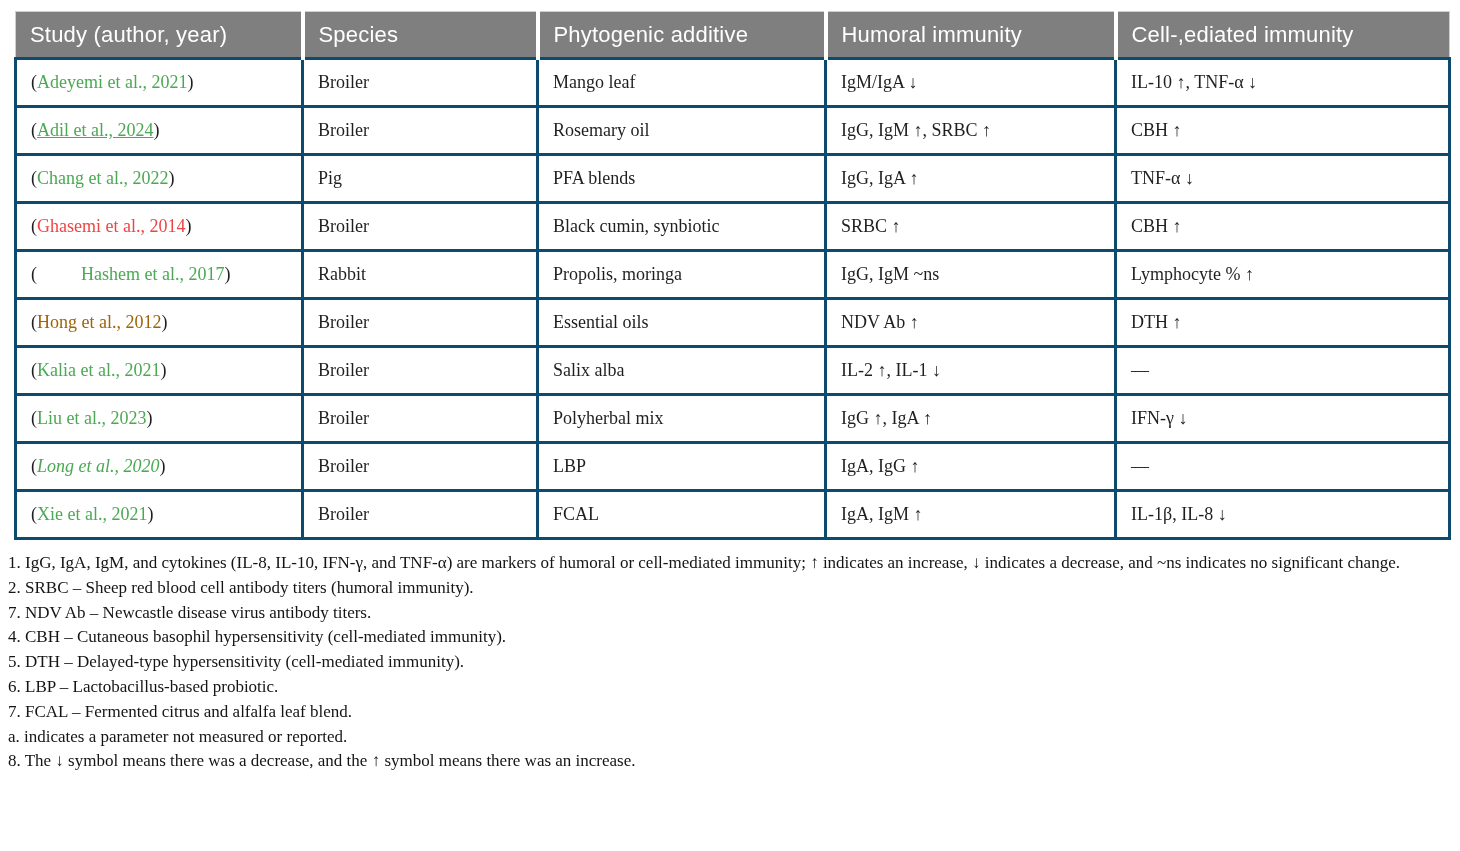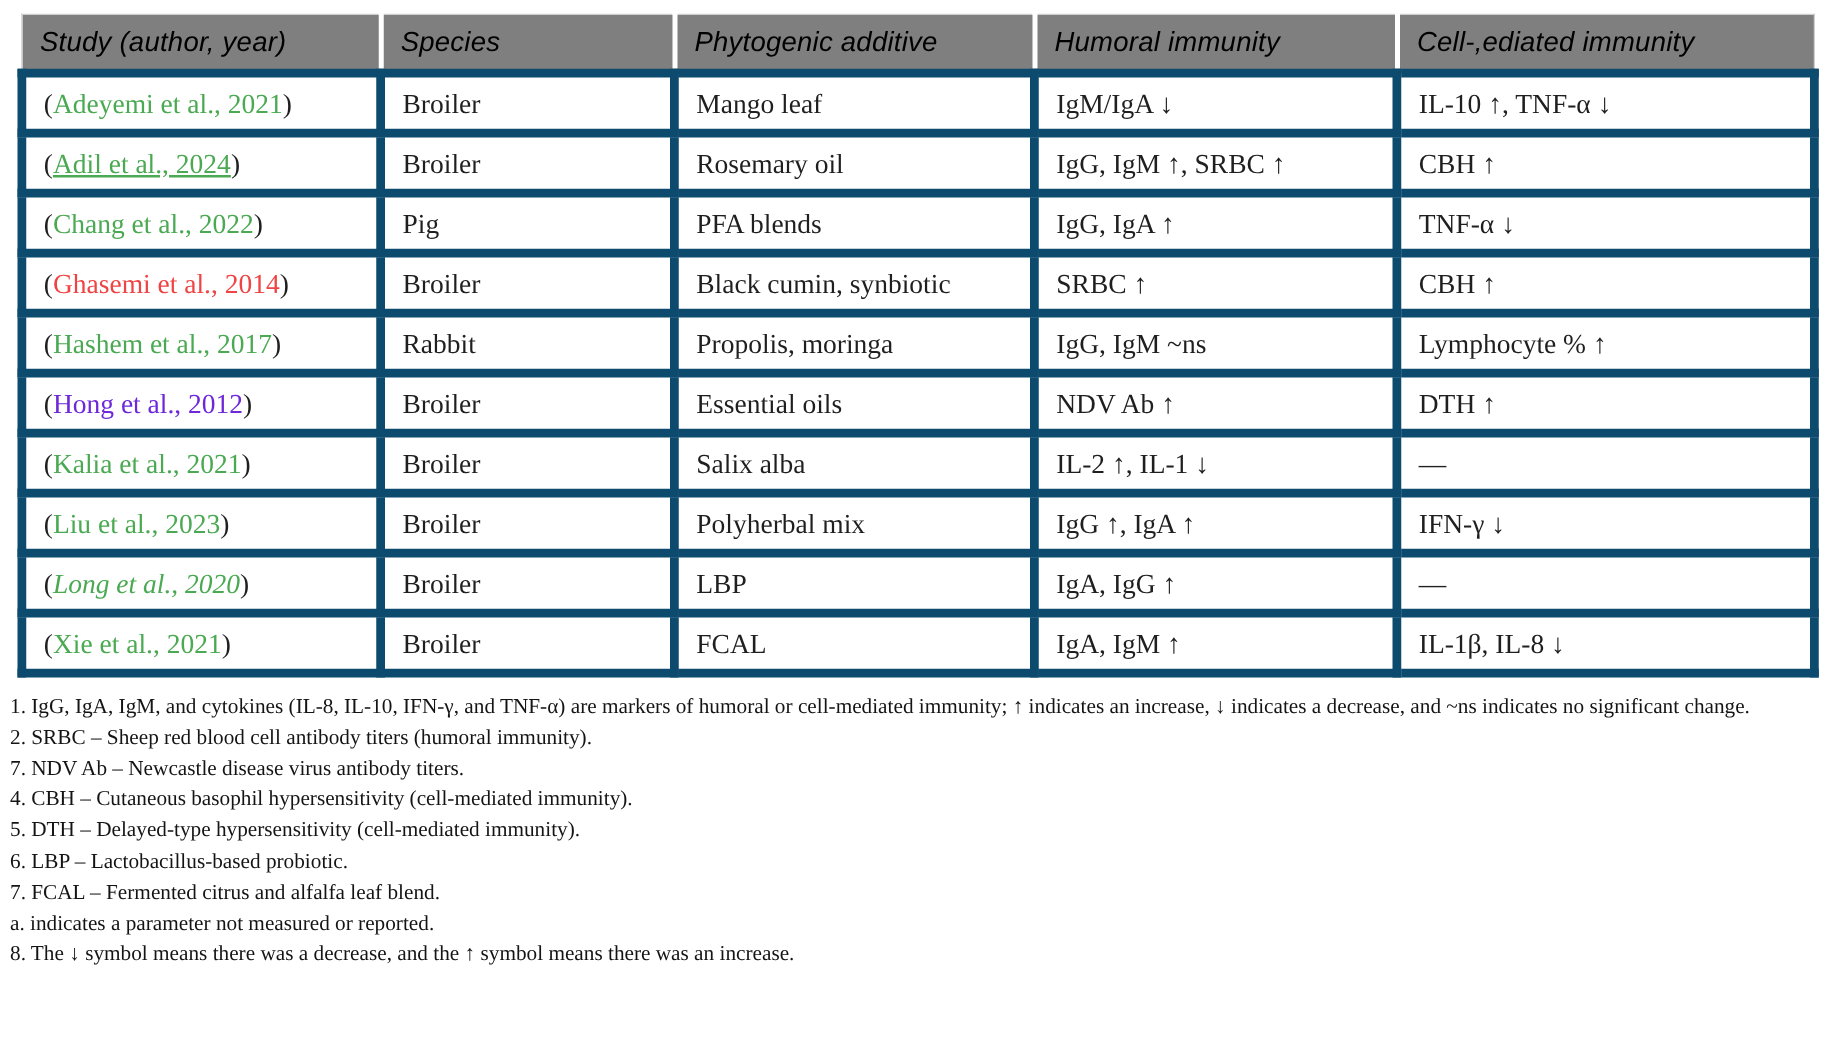--- a/index.html
+++ b/index.html
@@ -15,37 +15,36 @@
     margin: 11px 12px 0 14px;
   }
   table {
     border-collapse: collapse;
     width: 1434px;
     table-layout: fixed;
     border: 1px solid #cfcfcf;
   }
   thead th {
     background: #7f7f7f;
-    color: #000000;
+    color: #ffffff;
     font-family: "Liberation Sans", sans-serif;
     font-weight: 400;
     font-size: 22px;
     text-align: left;
     padding: 0 14px;
     height: 47px;
     box-sizing: border-box;
     letter-spacing: 0.2px;
-    font-style: italic;
   }
   thead th + th {
     border-left: 4px solid #ffffff;
   }
   tbody td {
-    border: 7px solid #0c4a6e;
-    font-size: 22px;
+    border: 3px solid #0c4a6e;
+    font-size: 18px;
     color: #1f1f1f;
     padding: 1px 14px;
     height: 48px;
     box-sizing: border-box;
     vertical-align: middle;
     background: #ffffff;
     overflow: hidden;
     white-space: nowrap;
   }
   .cite {
@@ -109,29 +108,29 @@
 
   <tr>
     <td><span>(</span><span class="cite" style="color: #ef4444;">Ghasemi et al., 2014</span><span>)</span></td>
     <td>Broiler</td>
     <td>Black cumin, synbiotic</td>
     <td>SRBC ↑</td>
     <td>CBH ↑</td>
   </tr>
 
   <tr>
-    <td><span>(</span><span class="cite" style="color: rgb(74, 169, 82);">Hashem et al., 2017</span><span>)</span></td>
+    <td><span>(</span><span class="cite" style="color: rgb(74, 169, 82); margin-left: 44px;">Hashem et al., 2017</span><span>)</span></td>
     <td>Rabbit</td>
     <td>Propolis, moringa</td>
     <td>IgG, IgM ~ns</td>
     <td>Lymphocyte % ↑</td>
   </tr>
 
   <tr>
-    <td><span>(</span><span class="cite" style="color: #6d28d9; margin-top: 47px;">Hong et al., 2012</span><span>)</span></td>
+    <td><span>(</span><span class="cite" style="color: #a16207; margin-top: 47px;">Hong et al., 2012</span><span>)</span></td>
     <td>Broiler</td>
     <td>Essential oils</td>
     <td>NDV Ab ↑</td>
     <td>DTH ↑</td>
   </tr>
 
   <tr>
     <td><span>(</span><span class="cite" style="color: rgb(74, 169, 82);">Kalia et al., 2021</span><span>)</span></td>
     <td>Broiler</td>
     <td>Salix alba</td>

